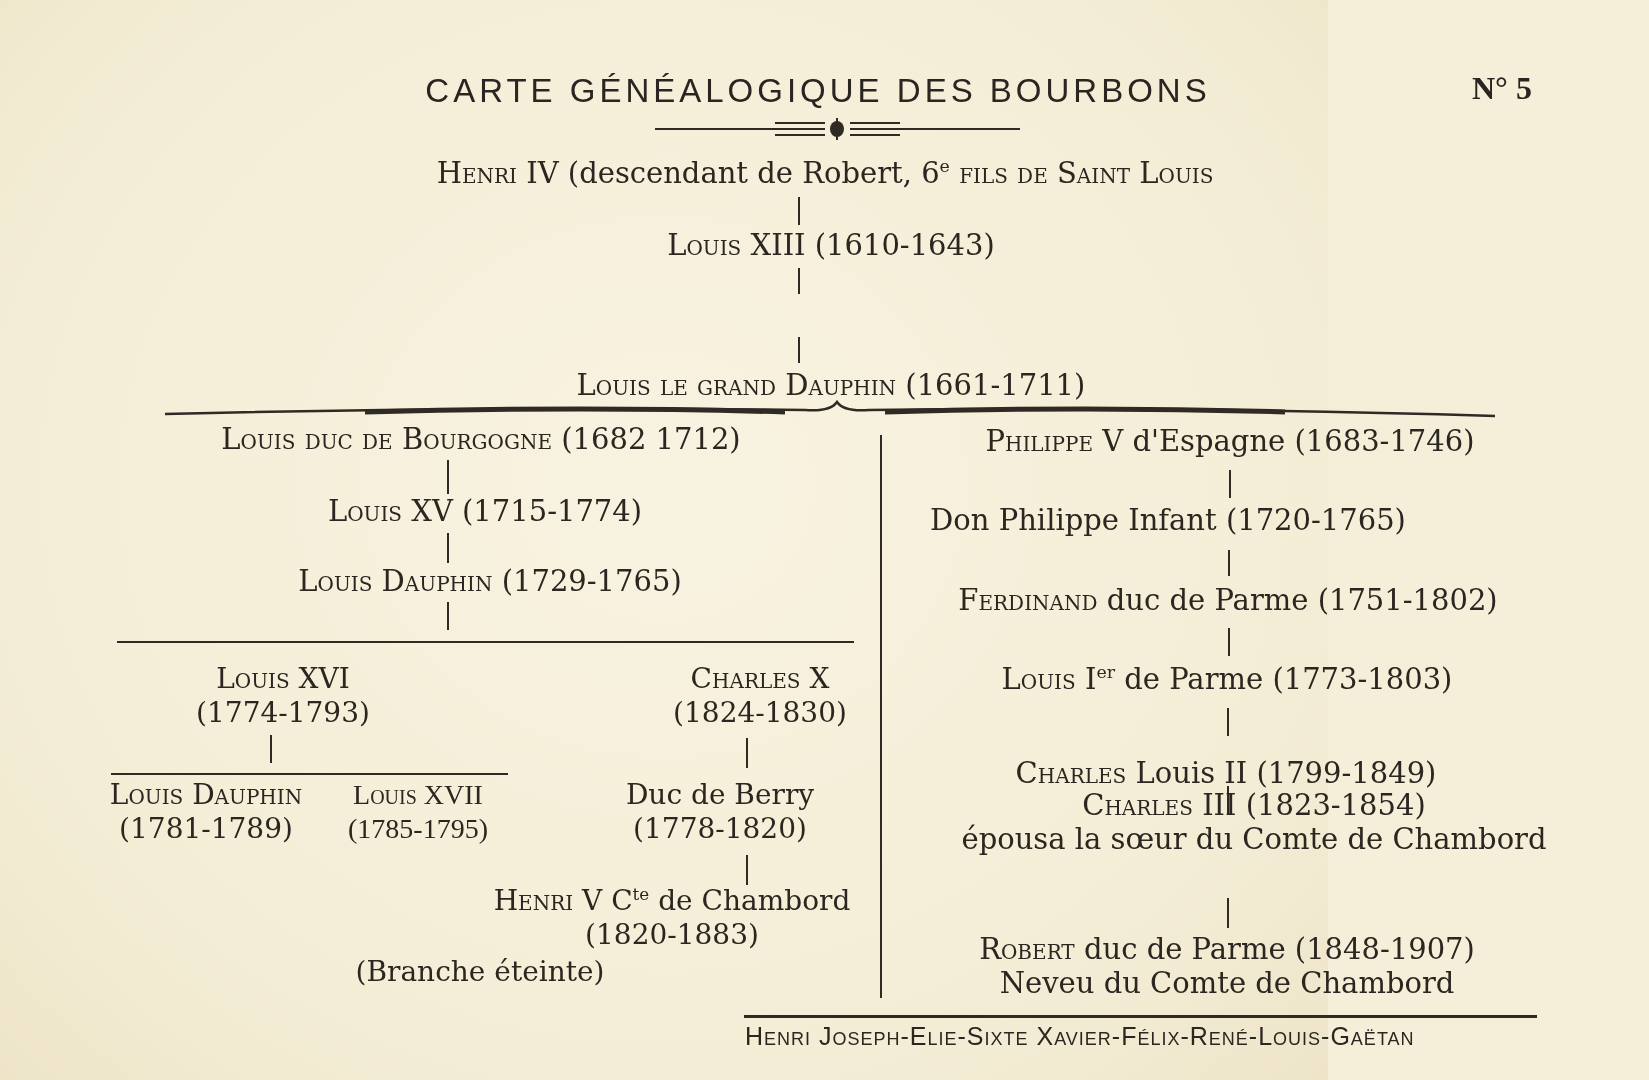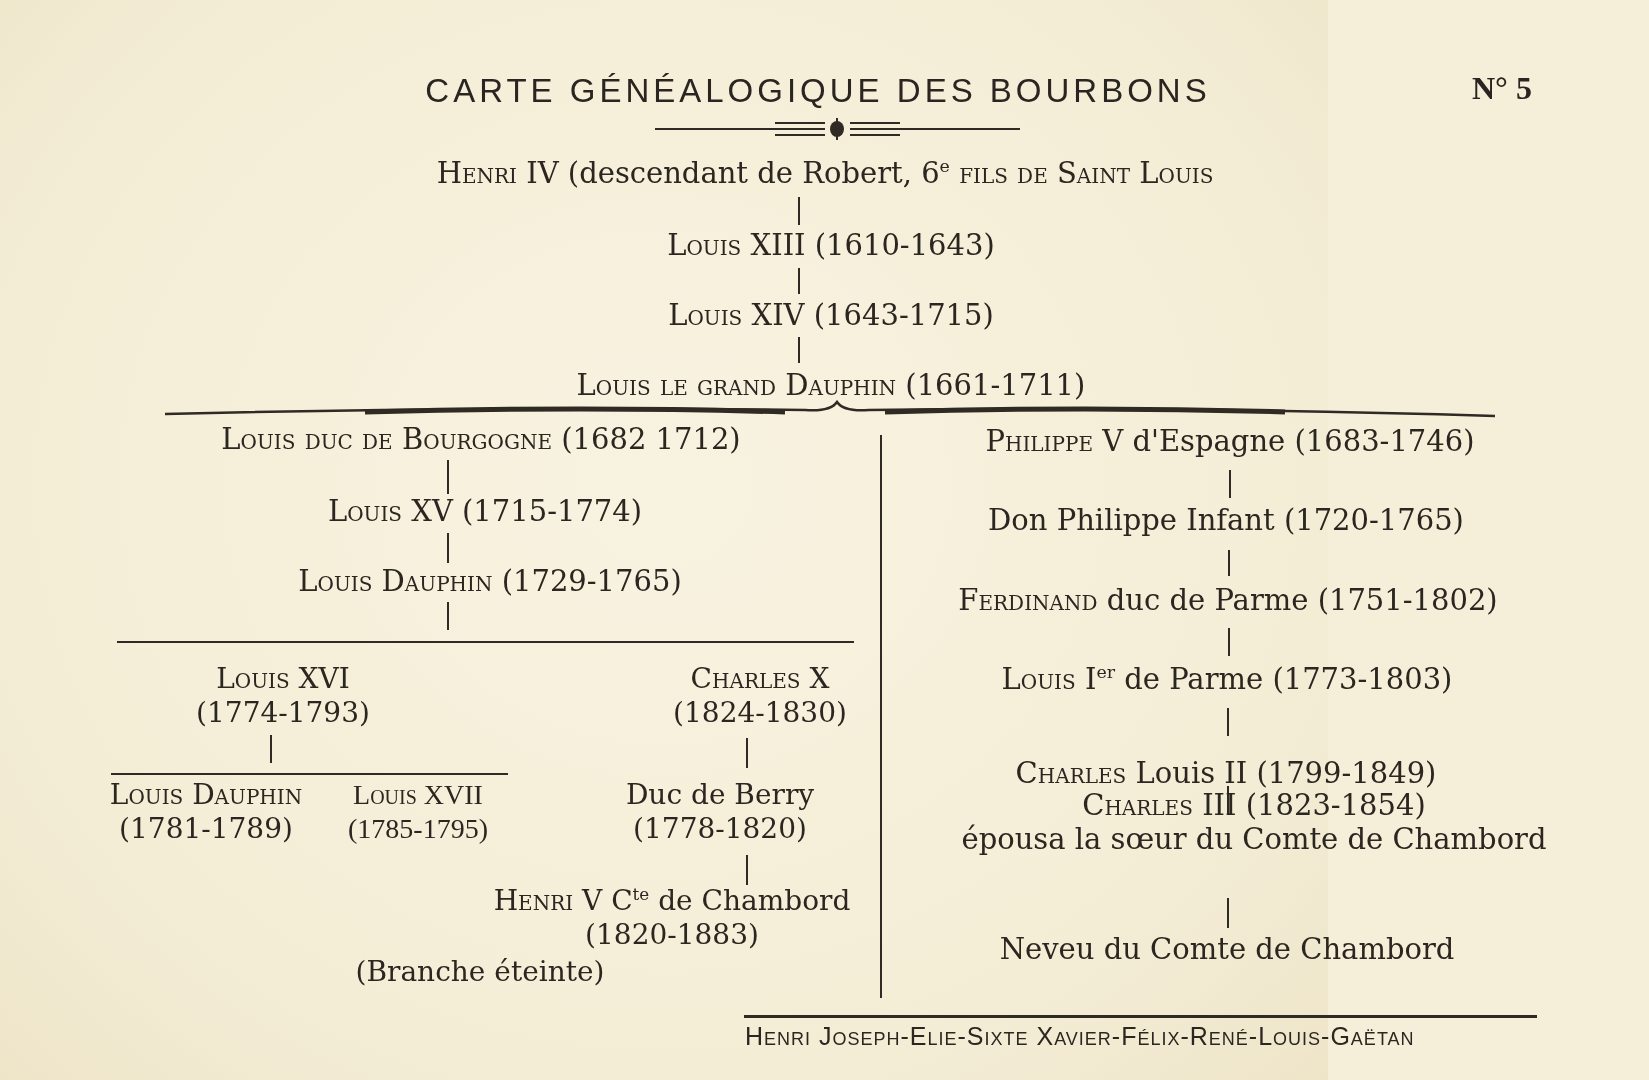--- a/index.html
+++ b/index.html
@@ -56,24 +56,20 @@
     <span>(descendant de Robert, 6</span><sup>e</sup><span class="sc"> fils de Saint Louis</span>
   </div>
   <div class="vline" style="left:798px; top:197px; height:28px;"></div>
 
   <div class="abs c t" style="left:831px; top:228px;">
     <span class="sc">Louis XIII</span>
     <span>(1610-1643)</span>
   </div>
   <div class="vline" style="left:798px; top:268px; height:26px;"></div>
 
-  <div class="abs c t" style="left:831px; top:298px;">
-    <span class="sc">Louis XIV</span>
-    <span>(1643-1715)</span>
-  </div>
   <div class="vline" style="left:798px; top:337px; height:26px;"></div>
 
   <div class="abs c t" style="left:831px; top:368px;">
     <span class="sc">Louis le grand Dauphin</span>
     <span>(1661-1711)</span>
   </div>
 
   <svg class="abs" style="left:165px; top:400px;" width="1330" height="24">
     <path d="M0 14 Q 330 6 640 10 Q 665 12 672 2 Q 679 12 704 10 Q 1000 6 1330 16" fill="none" stroke="#2f2a24" stroke-width="2.5"></path>
     <path d="M200 12 Q 420 6 620 12" fill="none" stroke="#2f2a24" stroke-width="5"></path>
@@ -138,21 +134,21 @@
     <div>(1820-1883)</div>
   </div>
   <div class="abs c t2" style="left:480px; top:955px;">(Branche éteinte)</div>
 
   <div class="abs c t" style="left:1230px; top:424px;">
     <span class="sc">Philippe</span><span> V d'Espagne</span>
     <span>(1683-1746)</span>
   </div>
   <div class="vline" style="left:1229px; top:470px; height:28px;"></div>
 
-  <div class="abs c t" style="left:1226px; top:503px;">
+  <div class="abs c t" style="left:1168px; top:503px;">
     <span>Don Philippe Infant</span>
     <span>(1720-1765)</span>
   </div>
   <div class="vline" style="left:1228px; top:550px; height:26px;"></div>
 
   <div class="abs c t" style="left:1228px; top:583px;">
     <span class="sc">Ferdinand</span><span> duc de Parme</span>
     <span>(1751-1802)</span>
   </div>
   <div class="vline" style="left:1228px; top:628px; height:28px;"></div>
@@ -172,19 +168,23 @@
   <div class="abs c t" style="left:1226px; top:788px;margin-left:28px;">
     <div>
       <span class="sc">Charles</span><span> III</span>
       <span>(1823-1854)</span>
     </div>
     <div>épousa la sœur du Comte de Chambord</div>
   </div>
   <div class="vline" style="left:1227px; top:898px; height:30px;"></div>
 
   <div class="abs c t" style="left:1227px; top:932px;">
+    <div>
+      <span class="sc">Robert</span><span> duc de Parme</span>
+      <span>(1848-1907)</span>
+    </div>
     <div>Neveu du Comte de Chambord</div>
   </div>
 
   <div class="hline" style="left:744px; top:1015px; width:793px; height:3px;"></div>
   <div class="abs sc footer" style="left:745px; top:1022px;">Henri Joseph-Elie-Sixte Xavier-Félix-René-Louis-Gaëtan</div>
 
 </div>
 
 </body></html>

